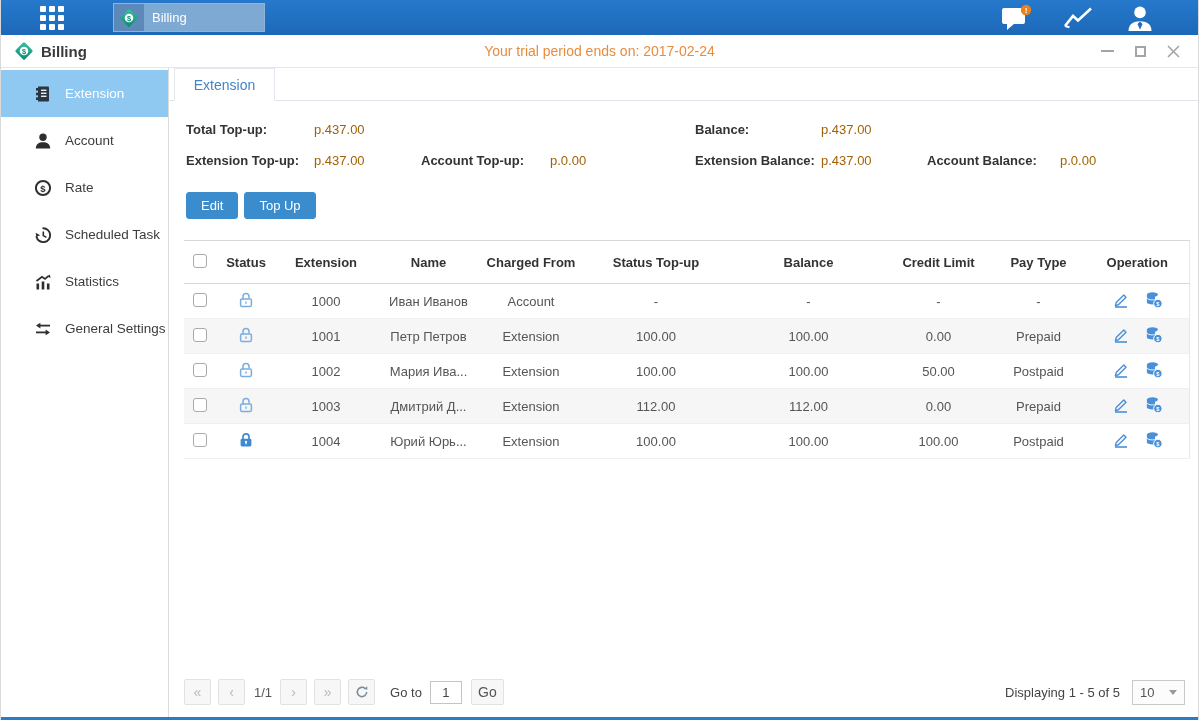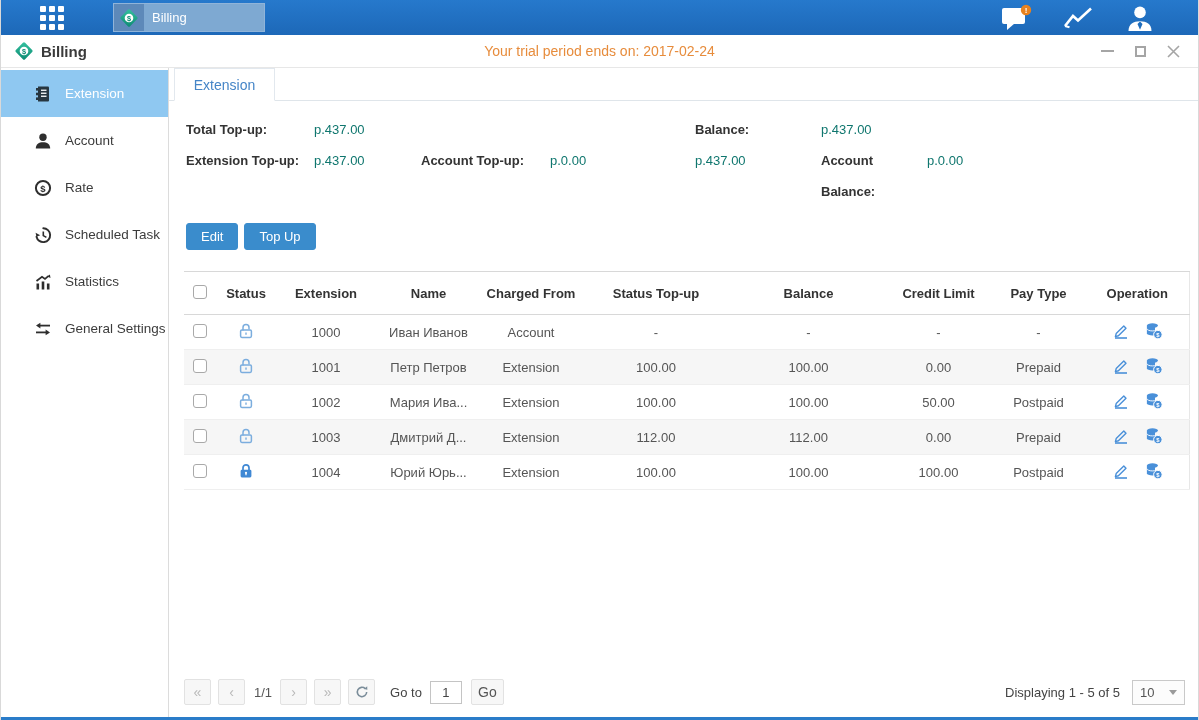--- a/index.html
+++ b/index.html
@@ -34,21 +34,21 @@
   .side-item.active { background:#8fc8f1; color:#fff; }
   .side-item.active .sicon { color:#273640; }
 
   .content { flex:1 1 auto; display:flex; flex-direction:column; min-width:0; }
   .tabbar { height:33px; border-bottom:1px solid #dfe5ea; display:flex; align-items:flex-end; padding-left:5px; flex:0 0 auto; }
   .tab-active { width:101px; height:33px; margin-bottom:-1px; background:#fff; border:1px solid #e2e8ee; border-bottom:1px solid #fff; display:flex; align-items:center; justify-content:center; color:#4585c7; font-size:14px; cursor:pointer; }
 
   
   .summary { padding:13px 10px 0 17px; display:grid; grid-template-columns:128px 107px 129px 145px 126px 106px 133px 1fr; line-height:31px; font-size:13px; }
   .slabel { font-weight:bold; color:#333; }
-  .sval { color:#0f766e; }
+  .sval { color:#a16207; }
 
   .actions { margin:16px 0 0 17px; display:flex; gap:6px; }
   .btn-blue { min-width:47px; height:27px; padding:0 14px; background:#3a8ccc; border:1px solid #3a8ccc; border-radius:3px; color:#fff; font-size:13px; display:flex; align-items:center; justify-content:center; cursor:pointer; }
 
   
   table.grid { margin:21px 0 0 15px; width:1005px; border-collapse:collapse; table-layout:fixed; border-right:1px solid #e7e7e7; }
   table.grid th { height:43px; border-top:1px solid #d8d8d8; border-bottom:1px solid #d8d8d8; font-weight:bold; font-size:13px; color:#333; text-align:center; }
   table.grid td { height:35px; border-bottom:1px solid #efefef; font-size:13px; color:#555; text-align:center; white-space:nowrap; overflow:hidden; }
   table.grid tbody tr:nth-child(even) { background:#f6f6f6; }
   .cb { width:14px; height:14px; border:1px solid #a9a9a9; border-radius:3px; background:#fff; display:inline-block; cursor:pointer; }
@@ -238,20 +238,21 @@
         <div></div>
           <div></div>
         <div class="slabel">Balance:</div>
         <div class="sval">p.437.00</div>
         <div></div>
           <div></div>
         <div class="slabel">Extension Top-up:</div>
         <div class="sval">p.437.00</div>
         <div class="slabel">Account Top-up:</div>
         <div class="sval">p.0.00</div>
+        <div class="slabel">Extension Balance:</div>
         <div class="sval">p.437.00</div>
         <div class="slabel">Account Balance:</div>
         <div class="sval">p.0.00</div>
       </div>
 
       <div class="actions">
         <div class="btn-blue">
             <span>Edit</span>
           </div>
         <div class="btn-blue">

